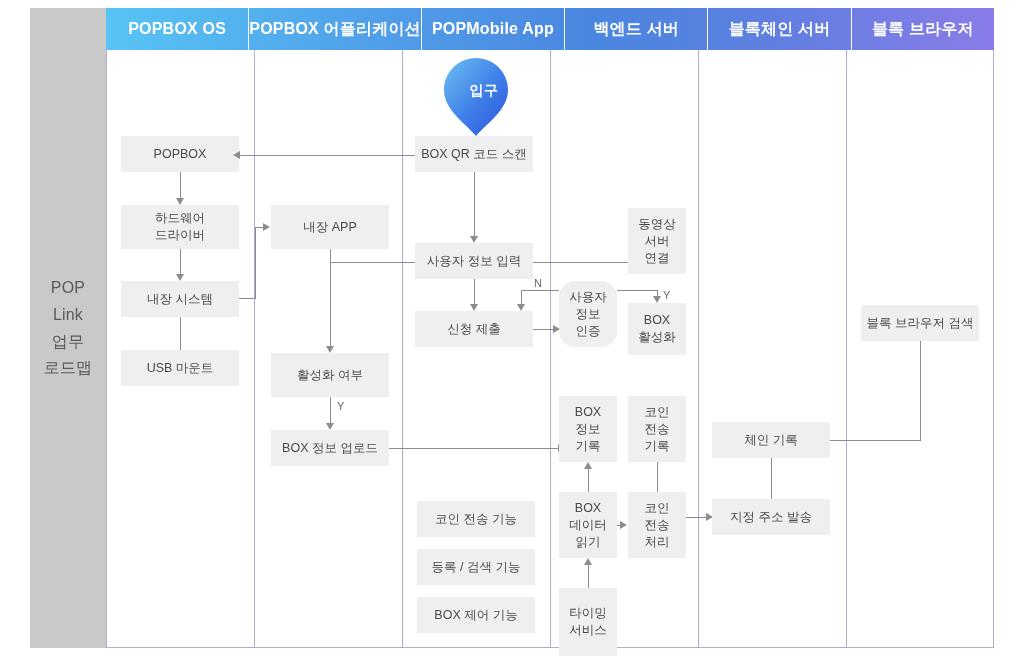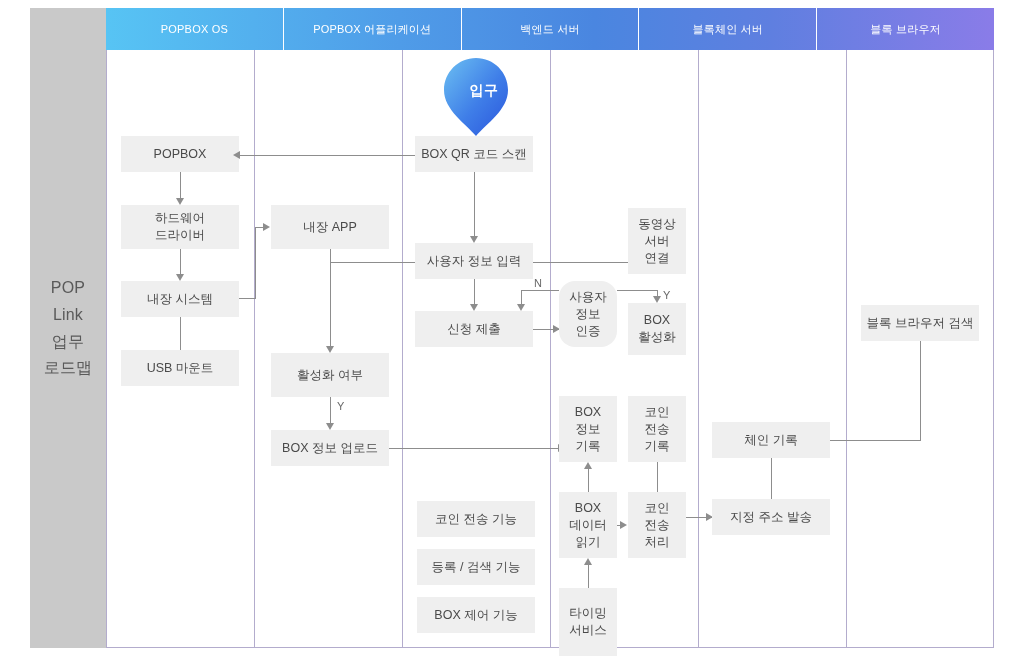--- a/index.html
+++ b/index.html
@@ -50,22 +50,22 @@
     width:888px; height:42px;
     display:flex;
     background:linear-gradient(to right,#57c4f4 0%,#4f9ce8 33%,#4a86e0 55%,#5f7fe0 75%,#8a7ce8 100%);
   }
   .lane-head{
     flex:1 1 0;
     display:flex;
     align-items:center;
     justify-content:center;
     color:#ffffff;
-    font-size:11px;
-    font-weight:normal;
+    font-size:16px;
+    font-weight:bold;
     letter-spacing:.2px;
     border-right:1px solid #ffffff;
     box-sizing:border-box;
     white-space:nowrap;
   }
   .lane-head:last-child{border-right:none;}
   .lane-div{
     position:absolute;
     top:8px;
     width:1px;
@@ -154,20 +154,21 @@
 
   <div class="lane-div" style="left:254px;"></div>
   <div class="lane-div" style="left:402px;"></div>
   <div class="lane-div" style="left:550px;"></div>
   <div class="lane-div" style="left:698px;"></div>
   <div class="lane-div" style="left:846px;"></div>
 
   <div class="lane-head-row">
     <div class="lane-head">POPBOX OS</div>
     <div class="lane-head">POPBOX 어플리케이션</div>
+    <div class="lane-head">POPMobile App</div>
     <div class="lane-head">백엔드 서버</div>
     <div class="lane-head">블록체인 서버</div>
     <div class="lane-head">블록 브라우저</div>
   </div>
 
   <div class="pin" style="left:444px; top:58px;">
     <svg width="64" height="78" viewBox="0 0 64 78" xmlns="http://www.w3.org/2000/svg">
       <defs>
         <linearGradient id="pinGrad" x1="0" y1="0" x2="1" y2="1">
           <stop offset="0%" stop-color="#6cc0f2"></stop>

